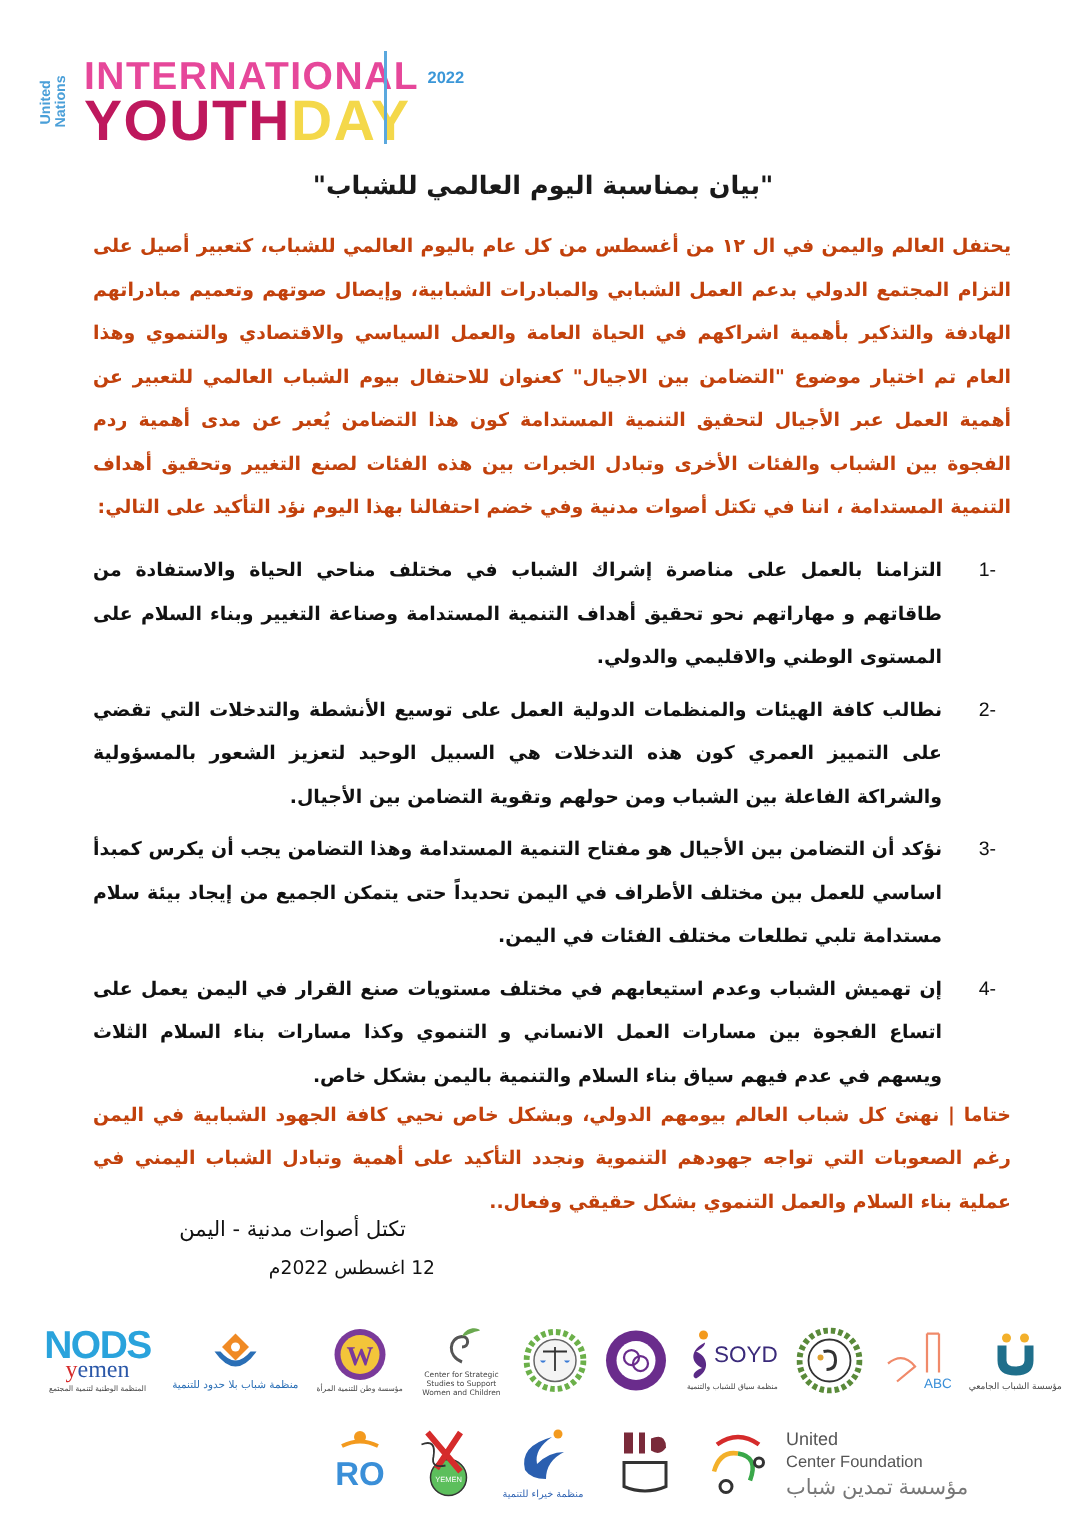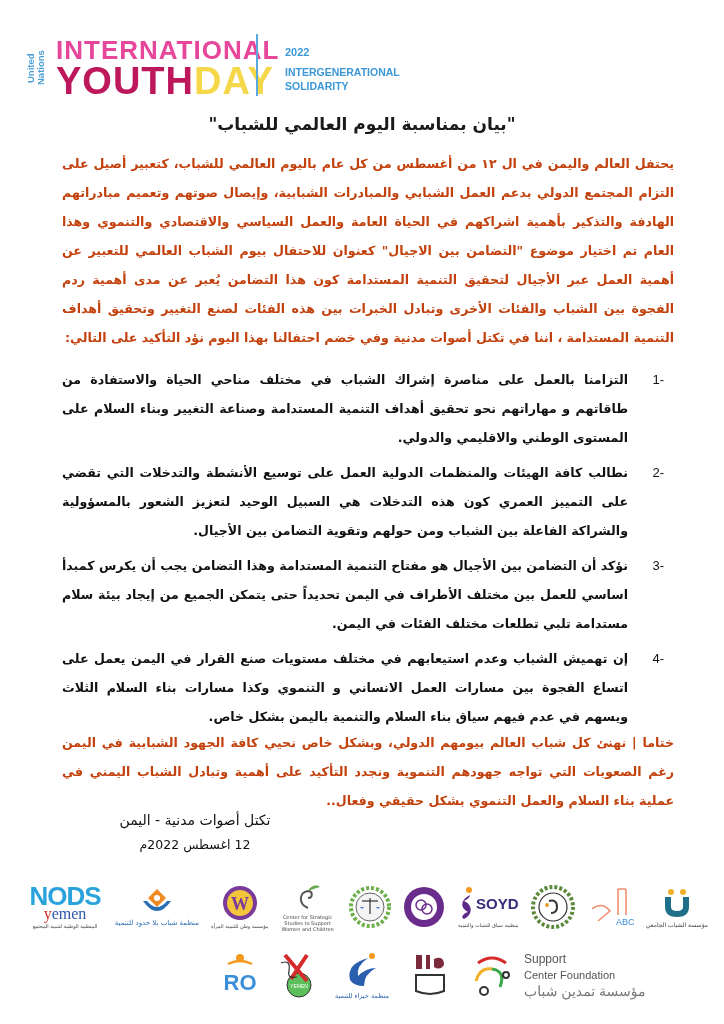--- a/index.html
+++ b/index.html
@@ -38,21 +38,21 @@
   .para { font-size: 12.6px; font-weight: bold; line-height: 29px; color: #c2410c; }
   .intro { top: 149px; }
   .list { position: absolute; left: 62px; width: 612px; top: 365px; direction: rtl; }
   .list-item { position: relative; padding-right: 46px; font-size: 12.6px; font-weight: bold; line-height: 29px; text-align: justify; margin-bottom: 6px; }
   .list-item .num { position: absolute; right: 10px; top: 0; font-weight: normal; font-family: "Liberation Sans", sans-serif; font-size: 13px; }
   .closing { top: 728px; }
 
   
   .signature { position: absolute; left: 100px; top: 812px; width: 190px; direction: rtl; text-align: center; }
   .sig-org { font-size: 14px; font-weight: normal; color: #111; }
-  .sig-date { font-size: 12.5px; margin-top: 9px; color: #111; }
+  .sig-date { font-size: 12.5px; margin-top: 9px; color: #111; text-align: right; }
 
   
   .logos-row { position: absolute; display: flex; align-items: center; }
   .row1 { left: 28px; top: 882px; width: 680px; justify-content: space-between; }
   .row2 { left: 218px; top: 950px; gap: 14px; }
   .logo { display: flex; flex-direction: column; align-items: center; justify-content: center; }
   .logo svg { display: block; }
   .logo-caption { font-size: 5px; color: #444; direction: rtl; white-space: nowrap; margin-top: 2px; }
   .nods-top { font-family: "Liberation Sans", sans-serif; font-weight: 900; font-size: 26px; color: #2aa3dc; line-height: 22px; letter-spacing: -1px; }
   .nods-bot { font-family: "Liberation Serif", serif; font-size: 16px; color: #2a57a8; line-height: 14px; }
@@ -70,21 +70,20 @@
   <div class="un-label">United Nations</div>
   <div class="iyd">
     <div class="iyd-line1">INTERNATIONAL</div>
     <div class="iyd-line2">
       <span class="iyd-youth">YOUTH</span><span class="iyd-day">DAY</span>
     </div>
   </div>
   <div class="hdr-divider"></div>
   <div class="hdr-right">
     <div class="hdr-year">2022</div>
-    <div class="hdr-theme">INTERGENERATIONAL SOLIDARITY</div>
   </div>
 </div>
 
 <div class="doc-title">"بيان بمناسبة اليوم العالمي للشباب"</div>
 
 <div class="content para intro">يحتفل العالم واليمن في ال ١٢ من أغسطس من كل عام باليوم العالمي للشباب، كتعبير أصيل على التزام المجتمع الدولي بدعم العمل الشبابي والمبادرات الشبابية، وإيصال صوتهم وتعميم مبادراتهم الهادفة والتذكير بأهمية اشراكهم في الحياة العامة والعمل السياسي والاقتصادي والتنموي وهذا العام تم اختيار موضوع "التضامن بين الاجيال" كعنوان للاحتفال بيوم الشباب العالمي للتعبير عن أهمية العمل عبر الأجيال لتحقيق التنمية المستدامة كون هذا التضامن يُعبر عن مدى أهمية ردم الفجوة بين الشباب والفئات الأخرى وتبادل الخبرات بين هذه الفئات لصنع التغيير وتحقيق أهداف التنمية المستدامة ، اننا في تكتل أصوات مدنية وفي خضم احتفالنا بهذا اليوم نؤد التأكيد على التالي:</div>
 
 <div class="list">
   <div class="list-item">
     <span class="num">-1</span>
@@ -156,21 +155,21 @@
       <circle cx="18" cy="19" r="5" fill="none" stroke="#6a2c8c" stroke-width="1.5"></circle>
       <circle cx="24" cy="23" r="5" fill="none" stroke="#6a2c8c" stroke-width="1.5"></circle>
     </svg>
   </div>
   <div class="logo" style="width:62px;">
     <div style="display:flex;align-items:center;gap:2px;">
       <svg width="16" height="34" viewBox="0 0 16 34">
         <circle cx="11" cy="4" r="3" fill="#f39a1e"></circle>
         <path d="M12,9 C2,14 2,22 10,26 C4,28 3,32 6,33 C16,28 14,18 6,15 C10,13 12,11 12,9 Z" fill="#5a2a86"></path>
       </svg>
-      <span style="font-family:'Liberation Sans',sans-serif;font-weight:bold;font-size:15px;color:#3a2a7a;">SOYD</span>
+      <span style="font-family:'Liberation Sans',sans-serif;font-weight:normal;font-size:15px;color:#3a2a7a;">SOYD</span>
     </div>
     <div class="logo-caption">منظمة سياق للشباب والتنمية</div>
   </div>
   <div class="logo" style="width:46px;">
     <svg width="44" height="44" viewBox="0 0 44 44">
       <circle cx="22" cy="22" r="20" fill="none" stroke="#5a8a3a" stroke-width="4" stroke-dasharray="3 2"></circle>
       <circle cx="22" cy="22" r="14" fill="#fff" stroke="#333" stroke-width="1.2"></circle>
       <path d="M18,16 Q26,14 26,22 Q26,28 20,28" fill="none" stroke="#333" stroke-width="2"></path>
       <circle cx="16" cy="20" r="2" fill="#e0a030"></circle>
     </svg>
@@ -225,18 +224,18 @@
   </div>
   <div class="tamdeen">
     <svg width="44" height="44" viewBox="0 0 44 44">
       <path d="M8,10 Q22,0 36,10" fill="none" stroke="#d52b2b" stroke-width="3"></path>
       <path d="M6,28 Q10,14 22,16" fill="none" stroke="#f3b02a" stroke-width="3"></path>
       <path d="M22,16 Q36,18 30,34" fill="none" stroke="#3aa84a" stroke-width="3"></path>
       <circle cx="14" cy="38" r="4" fill="none" stroke="#333" stroke-width="2"></circle>
       <circle cx="36" cy="22" r="3" fill="none" stroke="#333" stroke-width="2"></circle>
     </svg>
     <div class="tamdeen-text">
-      <div class="tamdeen-name">Support</div>
+      <div class="tamdeen-name">United</div>
       <div class="tamdeen-sub">Center Foundation</div>
       <div class="tamdeen-ar">مؤسسة تمدين شباب</div>
     </div>
   </div>
 </div>
 
 </body></html>

